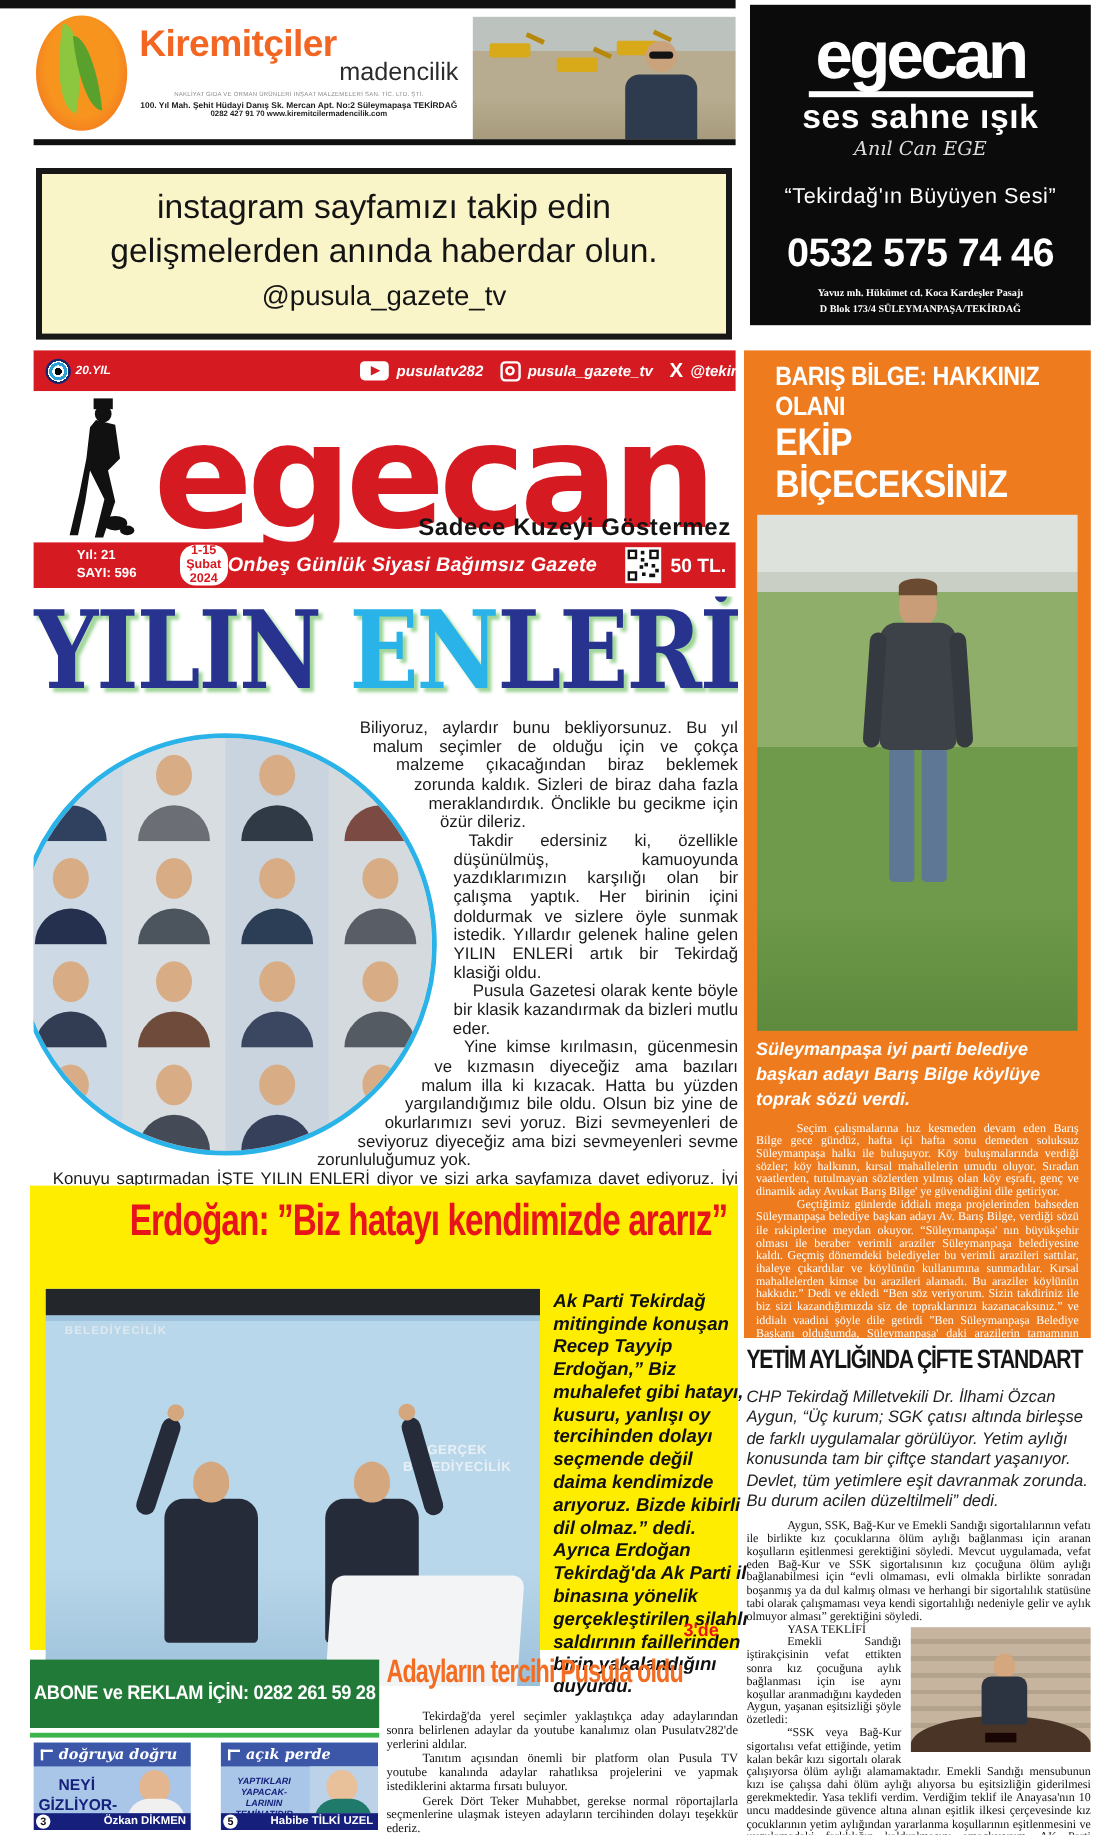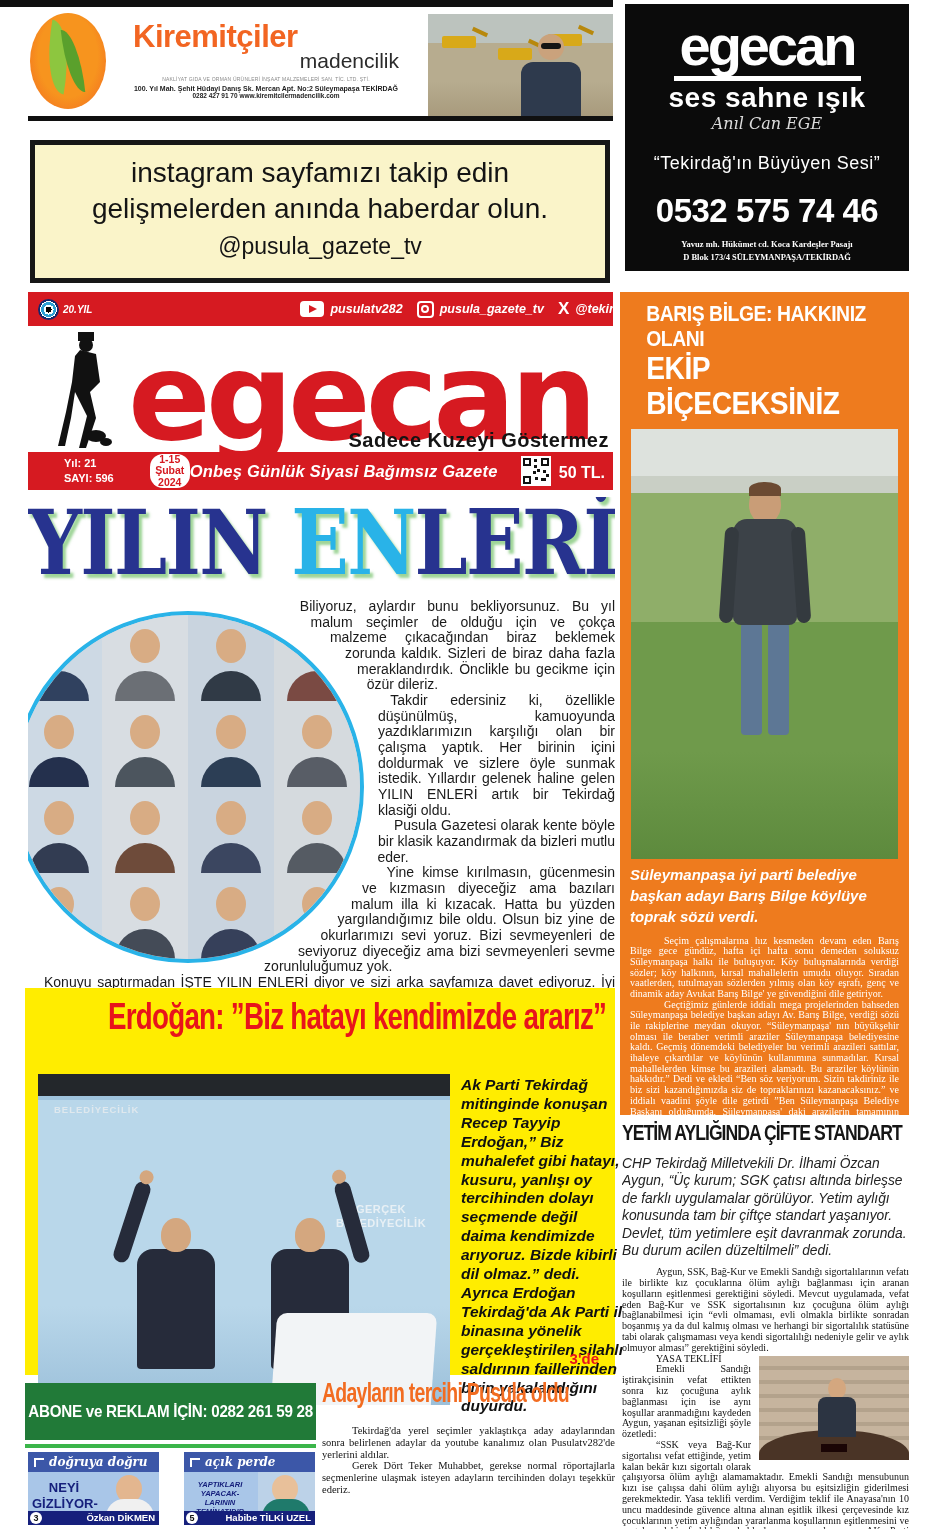--- a/index.html
+++ b/index.html
@@ -1,18 +1,18 @@
 <!DOCTYPE html>
 <html><head>
 <meta charset="utf-8">
 <style>
   html,body{margin:0;padding:0;background:#fff;}
   .page{position:relative;width:929px;height:1531px;background:#fff;overflow:hidden;
         font-family:"Liberation Sans",sans-serif;}
-  .abs{position:absolute;gap:17px;}
+  .abs{position:absolute;}
 
   
   #ad-km{left:0;top:0;width:613px;height:121px;border-top:7px solid #101010;background:#fff;display:flex;padding-left:30px;box-sizing:border-box;}
   #ad-km::after{content:'';position:absolute;left:28px;right:0;bottom:0;height:5px;background:#101010;}
   .flame{width:76px;height:96px;margin-top:6px;border-radius:50%;overflow:hidden;position:relative;
          background:radial-gradient(ellipse at 50% 45%,#f7941e 0 55%,#f26522 100%);flex:none;}
   .flame::before{content:'';position:absolute;left:16px;top:8px;width:24px;height:72px;background:#8dc63f;border-radius:0 100% 0 100%;transform:rotate(10deg);}
   .flame::after{content:'';position:absolute;left:34px;top:16px;width:18px;height:64px;background:#5aa02c;border-radius:0 100% 0 100%;transform:rotate(-6deg);}
   .km-text{width:266px;margin-left:10px;padding-top:14px;flex:none;}
   .km-title{color:#f26522;font-size:31px;font-weight:800;letter-spacing:-.5px;line-height:1;}
@@ -399,20 +399,21 @@
         </div>
       <div class="cfoot">Habibe TİLKİ UZEL</div>
       <div class="cnum">5</div>
     </div>
   </div>
 
   <div class="abs" id="art-adaylar">
     <div class="ahead"><span>Adayların tercihi Pusula oldu</span></div>
     <div class="abody">
       <p>Tekirdağ'da yerel seçimler yaklaştıkça aday adaylarından sonra belirlenen adaylar da youtube kanalımız olan Pusulatv282'de yerlerini aldılar.</p>
+      <p>Tanıtım açısından önemli bir platform olan Pusula TV youtube kanalında adaylar rahatlıksa projelerini ve yapmak istediklerini aktarma fırsatı buluyor.</p>
       <p>Gerek Dört Teker Muhabbet, gerekse normal röportajlarla seçmenlerine ulaşmak isteyen adayların tercihinden dolayı teşekkür ederiz.</p>
     </div>
   </div>
 
   <div class="abs" id="art-yetim">
     <div class="yhead"><span>YETİM AYLIĞINDA ÇİFTE STANDART</span></div>
     <div class="yintro">CHP Tekirdağ Milletvekili Dr. İlhami Özcan Aygun, “Üç kurum; SGK çatısı altında birleşse de farklı uygulamalar görülüyor. Yetim aylığı konusunda tam bir çiftçe standart yaşanıyor. Devlet, tüm yetimlere eşit davranmak zorunda. Bu durum acilen düzeltilmeli” dedi.</div>
     <div class="ybody">
       <p>Aygun, SSK, Bağ-Kur ve Emekli Sandığı sigortalılarının vefatı ile birlikte kız çocuklarına ölüm aylığı bağlanması için aranan koşulların eşitlenmesi gerektiğini söyledi. Mevcut uygulamada, vefat eden Bağ-Kur ve SSK sigortalısının kız çocuğuna ölüm aylığı bağlanabilmesi için “evli olmaması, evli olmakla birlikte sonradan boşanmış ya da dul kalmış olması ve herhangi bir sigortalılık statüsüne tabi olarak çalışmaması veya kendi sigortalılığı nedeniyle gelir ve aylık olmuyor alması” gerektiğini söyledi.</p>
       <div class="yphoto">

